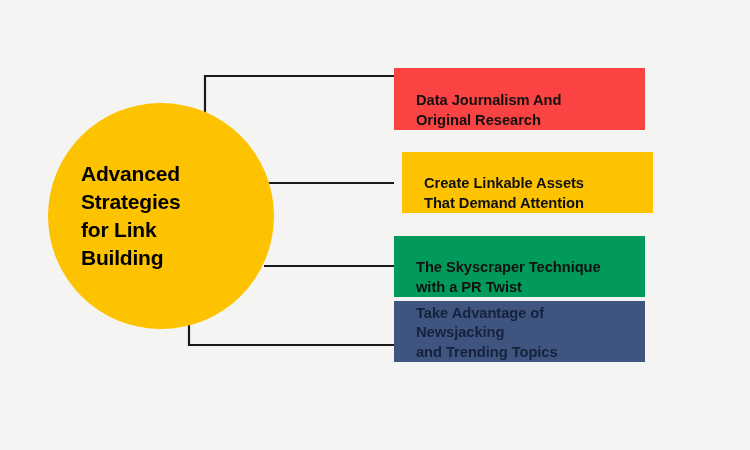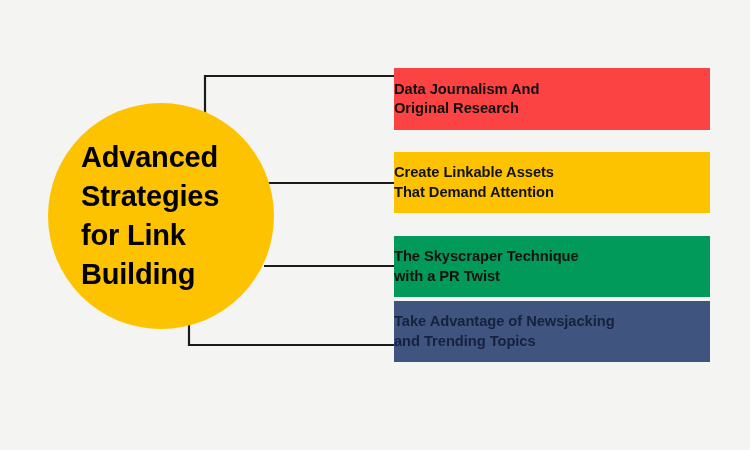--- a/index.html
+++ b/index.html
@@ -40,51 +40,51 @@
     border-radius: 50%;
     background: #FDC300;
     display: flex;
     align-items: center;
     justify-content: flex-start;
     box-sizing: border-box;
     padding-left: 33px;
     z-index: 3;
   }
   .hub-label {
-    font-size: 29px;
+    font-size: 21px;
     line-height: 1.34;
     font-weight: 700;
     color: #000000;
     letter-spacing: -0.2px;
     text-align: left;
     white-space: pre-line;
   }
 
   
   .node {
     position: absolute;
     left: 394px;
-    width: 316px;
+    width: 251px;
     display: flex;
-    align-items: center;
+    align-items: flex-end;
     box-sizing: border-box;
-    padding-left: 0;
+    padding-left: 22px;
     padding-right: 10px;
     z-index: 2;
   }
   .node-label {
     font-size: 14.7px;
     line-height: 1.32;
     font-weight: 600;
     letter-spacing: -0.05px;
     white-space: pre-line;
   }
 
   .node-1 { top: 68px;  height: 62px; background: #FB4343; }
-  .node-2 { top: 152px; height: 61px; background: #FDC300; }
+  .node-2 { top: 152px; height: 61px; background: #FDC300; margin-left: 8px; }
   .node-3 { top: 236px; height: 61px; background: #029A5A; }
   .node-4 { top: 301px; height: 61px; background: #3F5580; }
 
   .node-1 .node-label,
   .node-2 .node-label,
   .node-3 .node-label { color: #111111; }
   .node-4 .node-label { color: #16213C; }
 </style>
 </head>
 <body>

